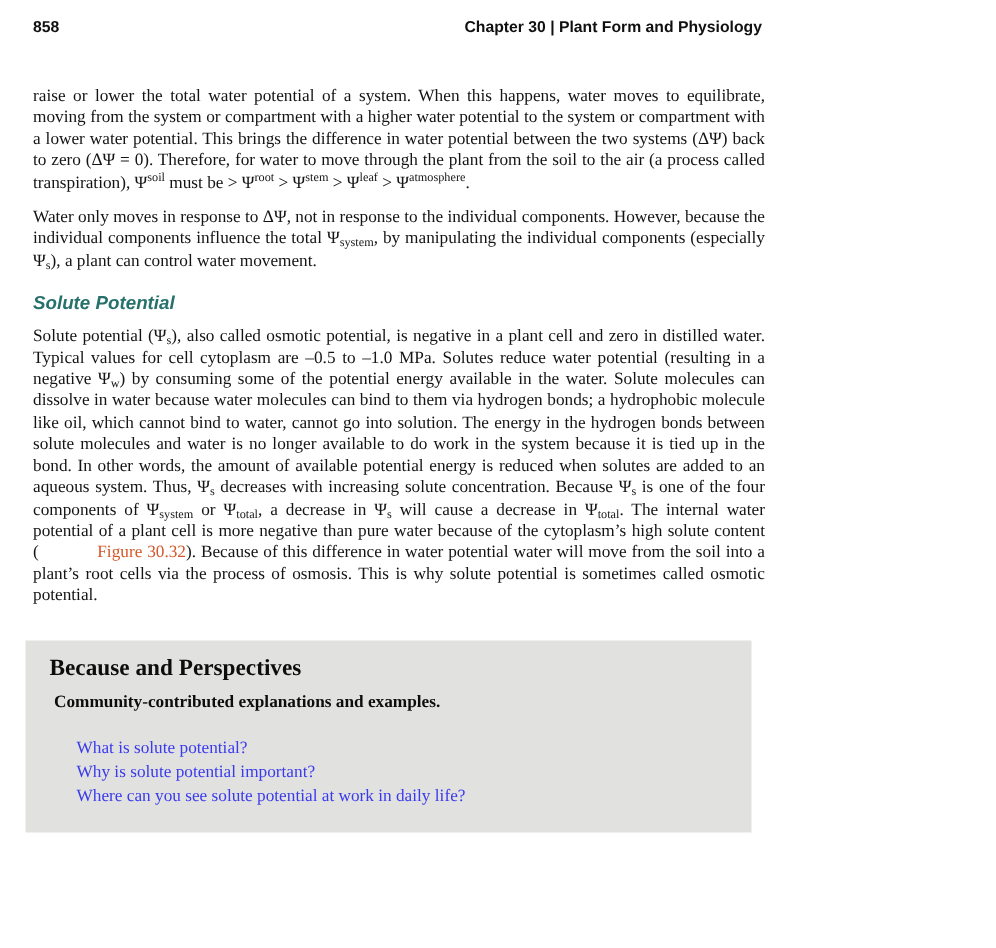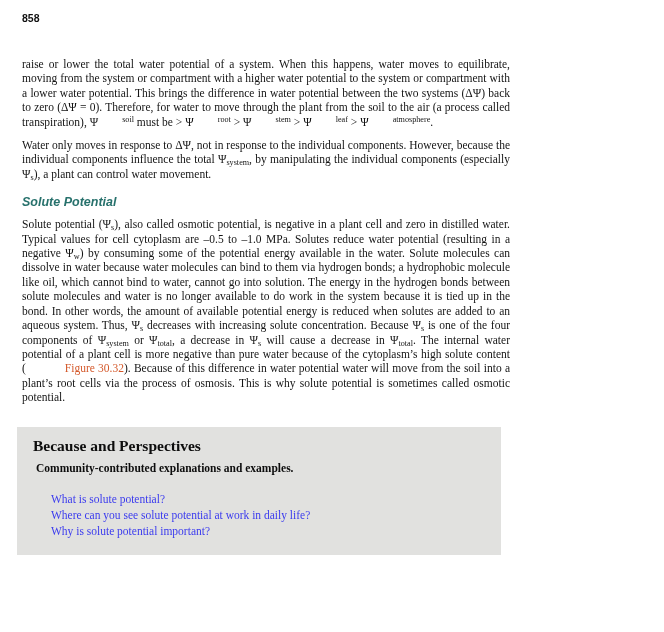--- a/index.html
+++ b/index.html
@@ -30,21 +30,21 @@
     padding: 33px 22px 0 22px;
   }
 
   .para {
     font-size: 11.5px;
     line-height: 14.4px;
     text-align: justify;
     margin-bottom: 9px;
   }
   .para sub { font-size: 71%; line-height: 0; vertical-align: -0.25em; }
-  .para sup { font-size: 71%; line-height: 0; vertical-align: 0.5em; margin-left: 24px; }
+  .para sup { font-size: 71%; line-height: 0; vertical-align: 0.5em; }
 
   .fig-link {
     color: var(--figure-link-orange, #D4582A);
     text-decoration: none;
     cursor: pointer;
     margin-left: 39px;
   }
 
   .section-heading {
     font-family: "Liberation Sans", sans-serif;
@@ -92,37 +92,38 @@
     cursor: pointer;
   }
 </style>
 </head>
 <body>
 
 <div class="page">
 
   <header class="page-header">
     <span class="page-num">858</span>
+    <span class="chapter">Chapter 30 | Plant Form and Physiology</span>
   </header>
 
   <main class="content">
 
     <p class="para">raise or lower the total water potential of a system. When this happens, water moves to equilibrate, moving from the system or compartment with a higher water potential to the system or compartment with a lower water potential. This brings the difference in water potential between the two systems (ΔΨ) back to zero (ΔΨ = 0). Therefore, for water to move through the plant from the soil to the air (a process called transpiration), Ψ<sup>soil</sup> must be &gt; Ψ<sup>root</sup> &gt; Ψ<sup>stem</sup> &gt; Ψ<sup>leaf</sup> &gt; Ψ<sup>atmosphere</sup>.</p>
 
     <p class="para">Water only moves in response to ΔΨ, not in response to the individual components. However, because the individual components influence the total Ψ<sub>system</sub>, by manipulating the individual components (especially Ψ<sub>s</sub>), a plant can control water movement.</p>
 
     <h3 class="section-heading">Solute Potential</h3>
 
     <p class="para">Solute potential (Ψ<sub>s</sub>), also called osmotic potential, is negative in a plant cell and zero in distilled water. Typical values for cell cytoplasm are –0.5 to –1.0 MPa. Solutes reduce water potential (resulting in a negative Ψ<sub>w</sub>) by consuming some of the potential energy available in the water. Solute molecules can dissolve in water because water molecules can bind to them via hydrogen bonds; a hydrophobic molecule like oil, which cannot bind to water, cannot go into solution. The energy in the hydrogen bonds between solute molecules and water is no longer available to do work in the system because it is tied up in the bond. In other words, the amount of available potential energy is reduced when solutes are added to an aqueous system. Thus, Ψ<sub>s</sub> decreases with increasing solute concentration. Because Ψ<sub>s</sub> is one of the four components of Ψ<sub>system</sub> or Ψ<sub>total</sub>, a decrease in Ψ<sub>s</sub> will cause a decrease in Ψ<sub>total</sub>. The internal water potential of a plant cell is more negative than pure water because of the cytoplasm’s high solute content (<a class="fig-link" href="#">Figure 30.32</a>). Because of this difference in water potential water will move from the soil into a plant’s root cells via the process of osmosis. This is why solute potential is sometimes called osmotic potential.</p>
 
 
     <section class="insights-box">
       <h2 class="insights-title">Because and Perspectives</h2>
       <p class="insights-subtitle">Community-contributed explanations and examples.</p>
       <nav class="insights-links">
         <a class="q-link" href="#">What is solute potential?</a>
+        <a class="q-link" href="#">Why is solute potential important?</a>
         <a class="q-link" href="#">Where can you see solute potential at work in daily life?</a>
-        <a class="q-link" href="#">Why is solute potential important?</a>
       </nav>
     </section>
 
   </main>
 </div>
 
 </body></html>

